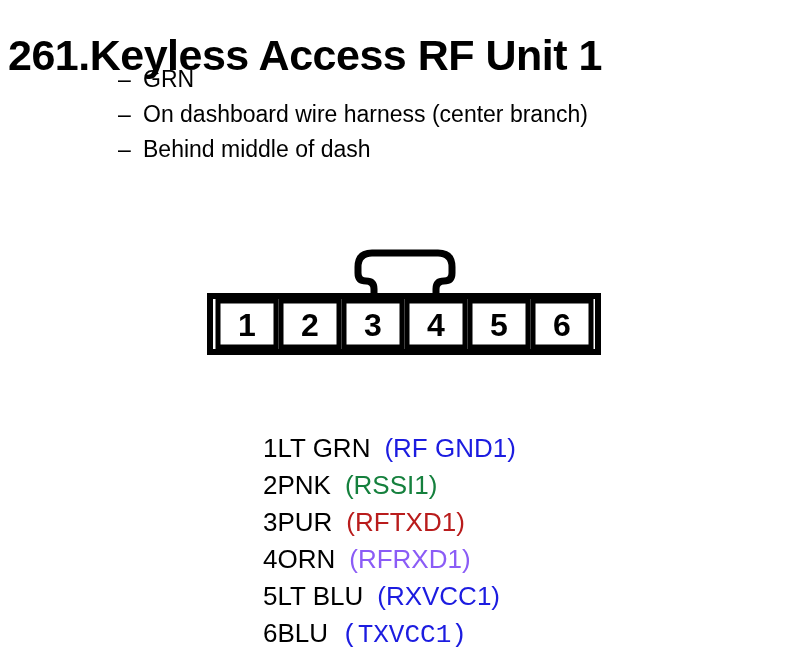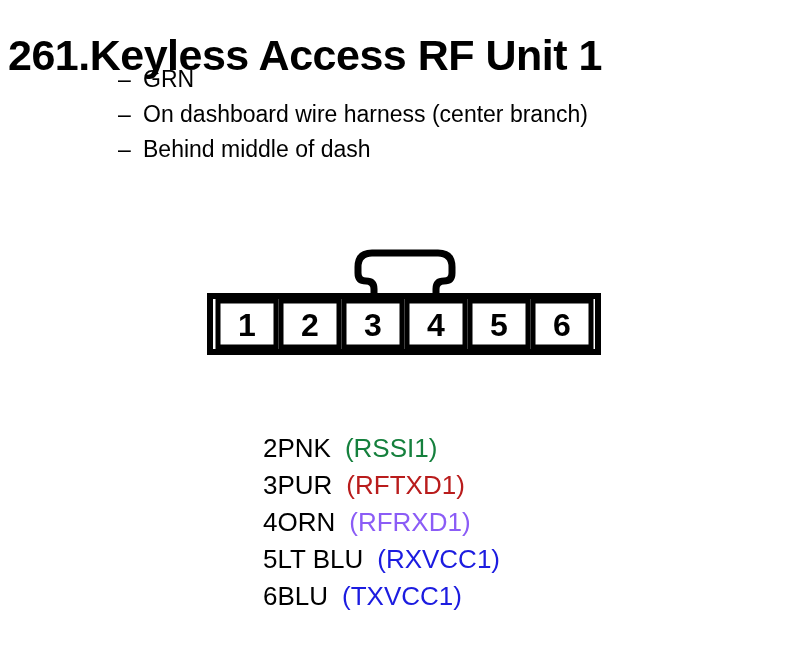--- a/index.html
+++ b/index.html
@@ -116,29 +116,32 @@
     <text class="pin-number" x="45" y="91" text-anchor="middle">1</text>
     <text class="pin-number" x="108" y="91" text-anchor="middle">2</text>
     <text class="pin-number" x="171" y="91" text-anchor="middle">3</text>
     <text class="pin-number" x="234" y="91" text-anchor="middle">4</text>
     <text class="pin-number" x="297" y="91" text-anchor="middle">5</text>
     <text class="pin-number" x="360" y="91" text-anchor="middle">6</text>
   </svg>
 
   <div class="pinout">
     <div class="pin-row">
+      <span class="pin-wire">1LT GRN</span><span class="pin-signal" style="color: rgb(28, 28, 224);">(RF GND1)</span>
+    </div>
+    <div class="pin-row">
       <span class="pin-wire">2PNK</span><span class="pin-signal" style="color: #15803d;">(RSSI1)</span>
     </div>
     <div class="pin-row">
       <span class="pin-wire">3PUR</span><span class="pin-signal" style="color: #b91c1c;">(RFTXD1)</span>
     </div>
     <div class="pin-row">
       <span class="pin-wire">4ORN</span><span class="pin-signal" style="color: #8b5cf6;">(RFRXD1)</span>
     </div>
     <div class="pin-row">
       <span class="pin-wire">5LT BLU</span><span class="pin-signal" style="color: rgb(28, 28, 224);">(RXVCC1)</span>
     </div>
     <div class="pin-row">
-      <span class="pin-wire">6BLU</span><span class="pin-signal" style="color: rgb(28, 28, 224);">(TXVCC1)</span>
+      <span class="pin-wire">6BLU</span><span class="pin-signal" style="color: rgb(28, 28, 224); font-family: Liberation Mono, monospace;">(TXVCC1)</span>
     </div>
   </div>
 
 </div>
 
 </body></html>

